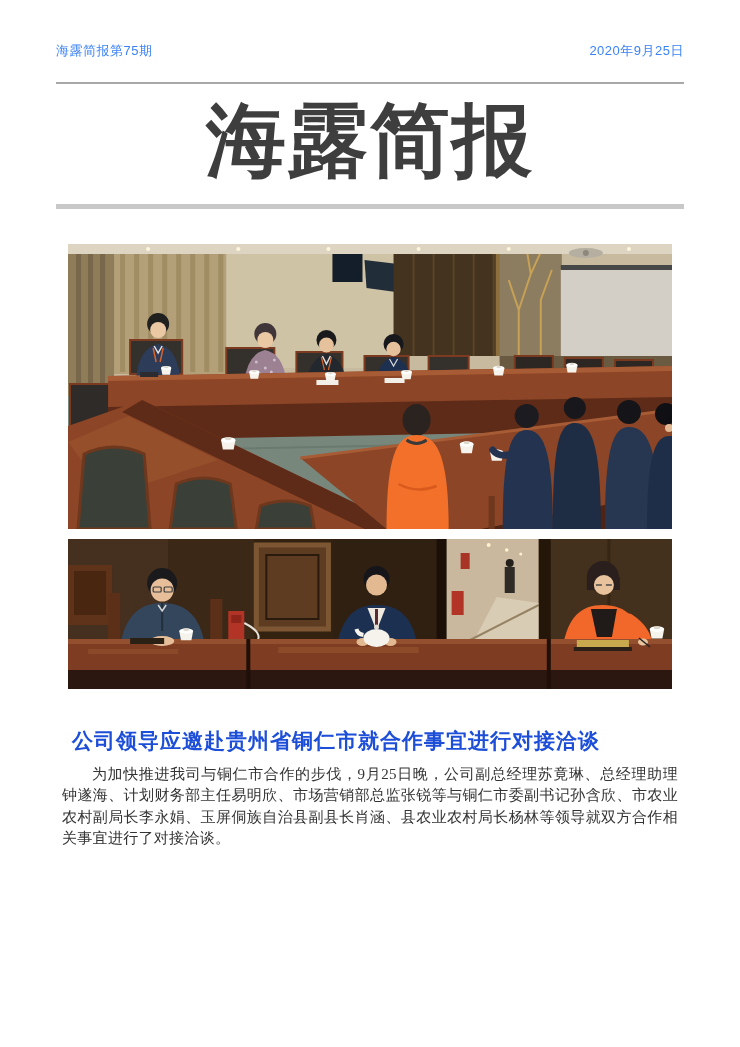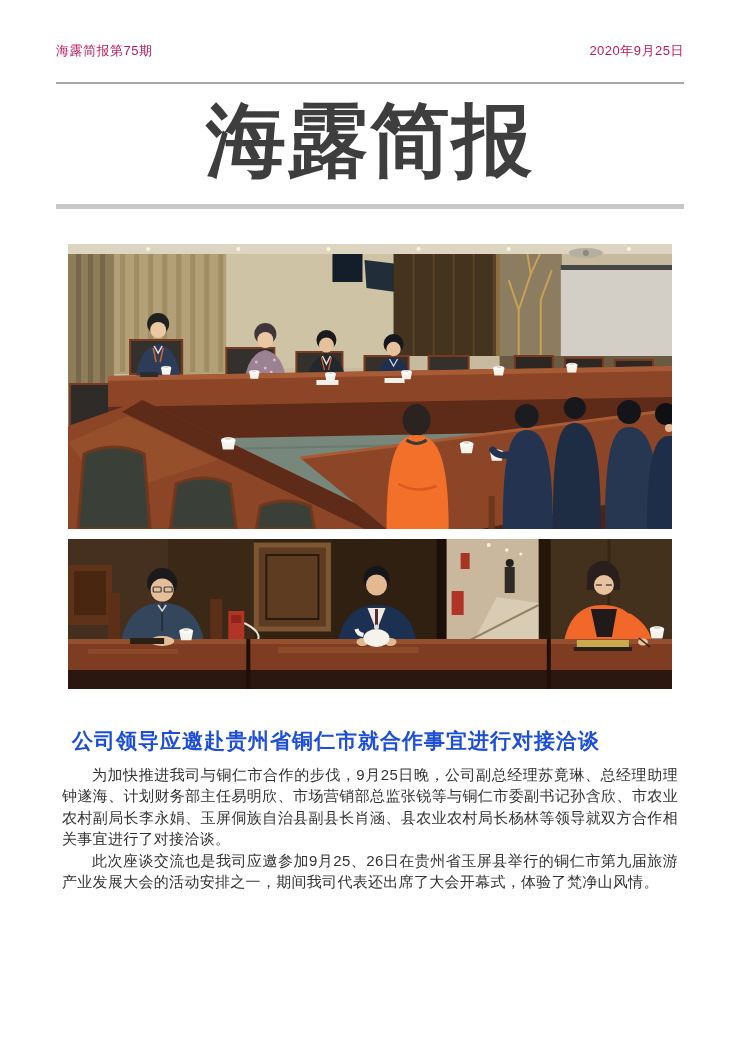--- a/index.html
+++ b/index.html
@@ -2,37 +2,37 @@
 <html><head>
 <meta charset="utf-8">
 <style>
   html,body{margin:0;padding:0;background:#ffffff;}
   .page{
     width:740px;height:1047px;background:#ffffff;position:relative;overflow:hidden;
     font-family:"Liberation Sans","DejaVu Sans",sans-serif;color:#333;
   }
   .header{
     display:flex;justify-content:space-between;align-items:baseline;
-    margin:0 56px;padding-top:42px;font-size:13px;color:#be185d;letter-spacing:.5px;
+    margin:0 56px;padding-top:42px;font-size:13px;color:#3b82f6;letter-spacing:.5px;
   }
   .rule{height:2px;background:#a8a8a8;margin:22px 56px 0;}
   .masthead{
     margin:8px 0 0;text-align:center;font-size:80px;line-height:1.22;
     color:#3e3e3e;font-weight:700;letter-spacing:2px;
   }
   .thickbar{height:5px;background:#c8c8c8;margin:14px 56px 0;}
   figure{margin:0 68px;padding:0;}
   .photo1{margin-top:35px;height:285px;}
   .photo2{margin-top:10px;height:150px;}
   figure svg{display:block;width:100%;height:100%;}
   .headline{
     margin:39px 72px 0 72px;font-size:21px;line-height:1.2;color:#1d4ed8;
     font-weight:700;letter-spacing:1px;
   }
-  .body-text{margin:11px 62px 0 62px;font-size:15px;line-height:21.5px;text-align:justify;color:#333;}
+  .body-text{margin:11px 62px 0 62px;font-size:15px;line-height:21.5px;text-align:justify;color:#333;font-family:Liberation Serif, serif;}
   .body-text p{margin:0;text-indent:2em;letter-spacing:.3px;}
 </style>
 </head>
 <body>
 
 <div class="page">
 
   <div class="header">
     <span>海露简报第75期</span>
     <span>2020年9月25日</span>
@@ -309,16 +309,15 @@
       <ellipse cx="574" cy="103" rx="5" ry="3.5" fill="#e8c29c"></ellipse>
       <line x1="570" y1="99" x2="581" y2="108" stroke="#222222" stroke-width="1.5"></line>
       <use href="#cupB" transform="translate(588,90) scale(1.2)"></use>
     </svg>
   </figure>
 
   <h2 class="headline">公司领导应邀赴贵州省铜仁市就合作事宜进行对接洽谈</h2>
 
   <div class="body-text">
     <p>为加快推进我司与铜仁市合作的步伐，9月25日晚，公司副总经理苏竟琳、总经理助理钟遂海、计划财务部主任易明欣、市场营销部总监张锐等与铜仁市委副书记孙含欣、市农业农村副局长李永娟、玉屏侗族自治县副县长肖涵、县农业农村局长杨林等领导就双方合作相关事宜进行了对接洽谈。</p>
-    <p>此次座谈交流也是我司应邀参加9月25、26日在贵州省玉屏县举行的铜仁市第九届旅游产业发展大会的活动安排之一，期间我司代表还出席了大会开幕式，体验了梵净山风情。</p>
   </div>
 
 </div>
 
 </body></html>

